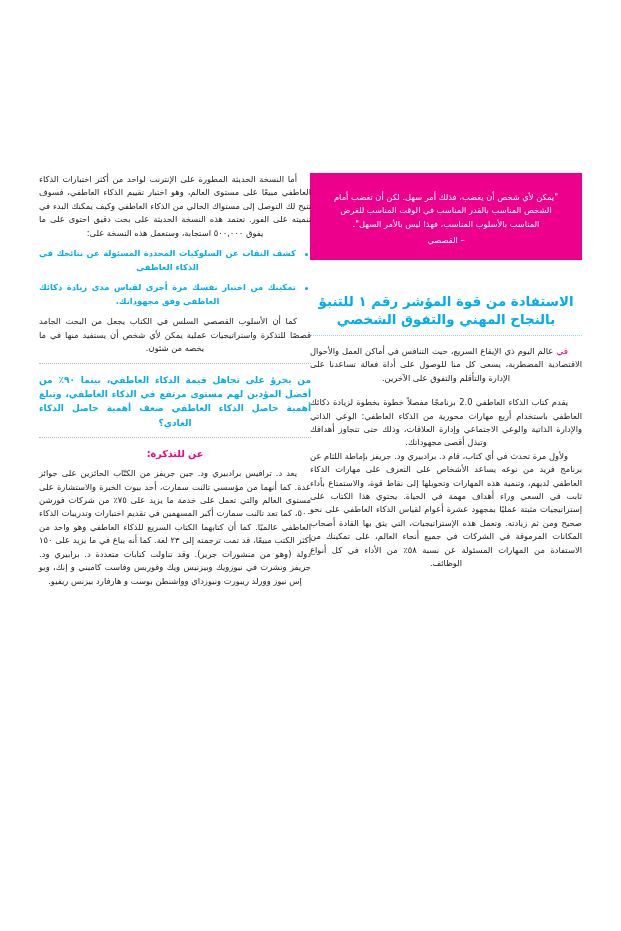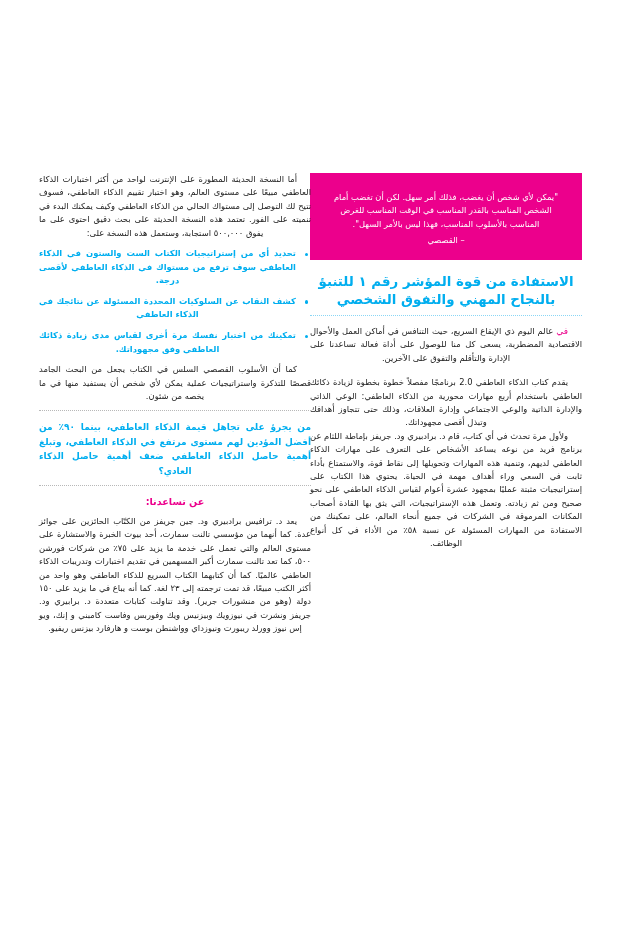--- a/index.html
+++ b/index.html
@@ -175,50 +175,49 @@
 </head>
 <body>
 
 <div class="page">
 
   <div class="quote-box">
     <p class="quote-text">"يمكن لأي شخص أن يغضب، فذلك أمر سهل. لكن أن تغضب أمام الشخص المناسب بالقدر المناسب في الوقت المناسب للغرض المناسب بالأسلوب المناسب، فهذا ليس بالأمر السهل".</p>
     <p class="quote-attrib">– القصصي</p>
   </div>
 
-  <div class="col col-right" style="top:273px; position:absolute; right:39px; width:272px;">
+  <div class="col col-right" style="top:293px; position:absolute; right:39px; width:272px;">
 
     <h2 class="section-heading">الاستفادة من قوة المؤشر رقم ١ للتنبؤ بالنجاح المهني والتفوق الشخصي</h2>
 
     <div class="dot-rule"></div>
 
     <p class="body indent"><span class="lead-mark">في</span> <span>عالم اليوم ذي الإيقاع السريع، حيث التنافس في أماكن العمل والأحوال الاقتصادية المضطربة، يسعى كل منا للوصول على أداة فعالة تساعدنا على الإدارة والتأقلم والتفوق على الآخرين.</span></p>
 
 
     <p class="body indent gap">يقدم كتاب الذكاء العاطفي 2.0 برنامجًا مفصلاً خطوة بخطوة لزيادة ذكائك العاطفي باستخدام أربع مهارات محورية من الذكاء العاطفي: الوعي الذاتي والإدارة الذاتية والوعي الاجتماعي وإدارة العلاقات، وذلك حتى تتجاوز أهدافك وتبذل أقصى مجهوداتك.</p>
 
     <p class="body indent">ولأول مرة تحدث في أي كتاب، قام د. برادبيري ود. جريفز بإماطة اللثام عن برنامج فريد من نوعه يساعد الأشخاص على التعرف على مهارات الذكاء العاطفي لديهم، وتنمية هذه المهارات وتحويلها إلى نقاط قوة، والاستمتاع بأداء ثابت في السعي وراء أهداف مهمة في الحياة. يحتوي هذا الكتاب على إستراتيجيات مثبتة عمليًا بمجهود عشرة أعوام لقياس الذكاء العاطفي على نحو صحيح ومن ثم زيادته. وتعمل هذه الإستراتيجيات، التي يثق بها القادة أصحاب المكانات المرموقة في الشركات في جميع أنحاء العالم، على تمكينك من الاستفادة من المهارات المسئولة عن نسبة ٥٨٪ من الأداء في كل أنواع الوظائف.</p>
   </div>
 
   <div class="col col-left" style="top:173px; position:absolute; left:39px; width:272px;">
 
     <p class="body indent">أما النسخة الحديثة المطورة على الإنترنت لواحد من أكثر اختبارات الذكاء العاطفي مبيعًا على مستوى العالم، وهو اختبار تقييم الذكاء العاطفي، فسوف تتيح لك التوصل إلى مستواك الحالي من الذكاء العاطفي وكيف يمكنك البدء في تنميته على الفور. تعتمد هذه النسخة الحديثة على بحث دقيق احتوى على ما يفوق ٥٠٠,٠٠٠ استجابة، وستعمل هذه النسخة على:</p>
 
     <ul class="cyan-list">
-      <li>تحديد أي من إستراتيجيات الكتاب الست والستون في الذكاء العاطفي سوف ترفع من مستواك في الذكاء العاطفي لأقصى درجة.</li>
       <li>كشف النقاب عن السلوكيات المحددة المسئولة عن نتائجك في الذكاء العاطفي</li>
       <li>تمكينك من اختبار نفسك مرة أخرى لقياس مدى زيادة ذكائك العاطفي وفق مجهوداتك.</li>
     </ul>
 
     <p class="body indent">كما أن الأسلوب القصصي السلس في الكتاب يجعل من البحث الجامد قصصًا للتذكرة واستراتيجيات عملية يمكن لأي شخص أن يستفيد منها في ما يخصه من شئون.</p>
 
     <div class="dot-rule pinkish"></div>
 
     <p class="pull-quote">من يجرؤ على تجاهل قيمة الذكاء العاطفي، بينما ٩٠٪ من أفضل المؤدين لهم مستوى مرتفع في الذكاء العاطفي، وتبلغ أهمية حاصل الذكاء العاطفي ضعف أهمية حاصل الذكاء العادي؟</p>
 
     <div class="dot-rule pinkish"></div>
 
-    <h3 class="pink-heading">عن تساعدنا:</h3>
+    <h3 class="pink-heading">عن للتذكرة:</h3>
 
     <p class="body indent"><span>يعد د. ترافيس برادبيري ود. جين جريفز من الكتّاب الحائزين على جوائز عدة. كما أنهما من مؤسسي تالنت سمارت، أحد بيوت الخبرة والاستشارة على مستوى العالم والتي تعمل على خدمة ما يزيد على ٧٥٪ من شركات فورشن ٥٠٠، كما تعد تالنت سمارت أكبر المسهمين في تقديم اختبارات وتدريبات الذكاء العاطفي عالميًا. كما أن كتابهما </span><span class="ital">الكتاب السريع للذكاء العاطفي</span><span> وهو واحد من أكثر الكتب مبيعًا، قد تمت ترجمته إلى ٢٣ لغة. كما أنه يباع في ما يزيد على ١٥٠ دولة (وهو من منشورات جرير). وقد تناولت كتابات متعددة د. برابيري ود. جريفز ونشرت في نيوزويك وبيزنيس ويك وفوربس وفاست كامبني و إنك، ويو إس نيوز وورلد ريبورت ونيوزداي وواشنطن بوست و هارفارد بيزنس ريفيو.</span></p>
   </div>
 
 </div>
 
 </body></html>

